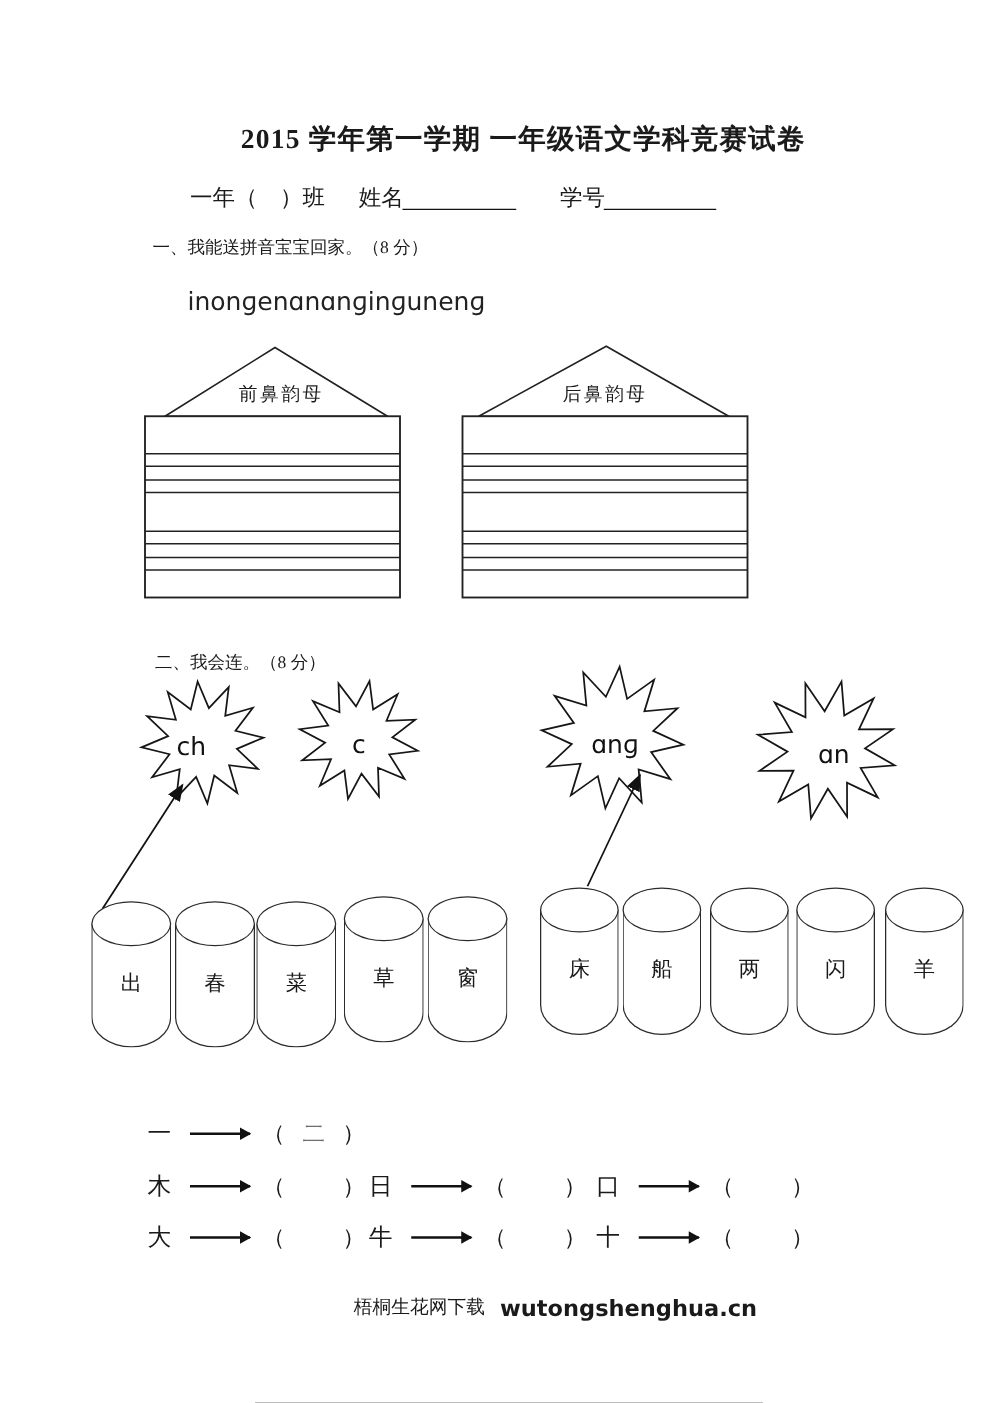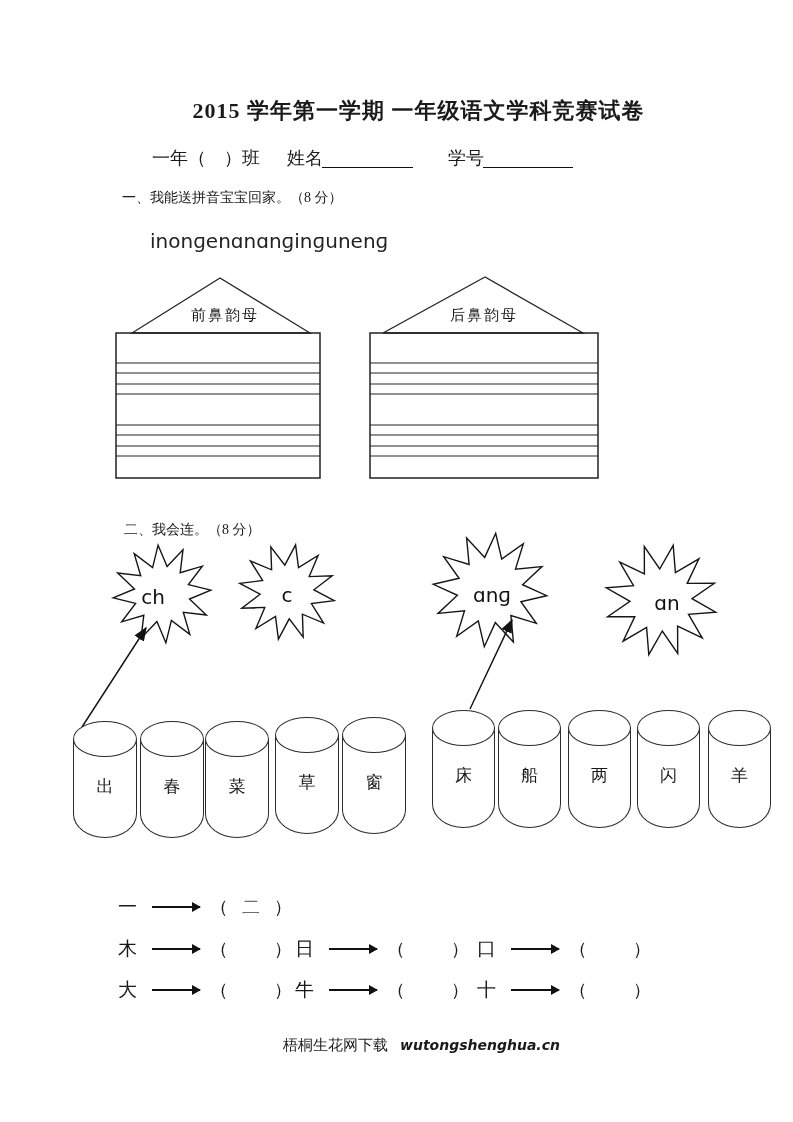--- a/index.html
+++ b/index.html
@@ -27,21 +27,21 @@
   .cyl .hz { position:absolute; left:0; top:54px; width:100%; text-align:center; font-size:17px; z-index:3; }
   .conv { position:absolute; display:inline-flex; align-items:center; font-size:19px; white-space:nowrap; }
   .conv .src { display:inline-block; min-width:20px; }
   .larrow { display:inline-block; position:relative; width:48px; height:1.6px; background:#111;
             margin:0 10px 0 14px; vertical-align:middle; }
   .larrow::after { content:''; position:absolute; right:-1px; top:-4.2px;
                    border-left:9px solid #111; border-top:5px solid transparent; border-bottom:5px solid transparent; }
   .paren { font-size:18px; }
   .ans { display:inline-block; width:46px; text-align:center; font-size:18px; color:#6e6e6e; }
   .footer-name { font-size:15px; }
-  .footer-url { font-family:"DejaVu Sans",sans-serif; font-size:14px; font-weight:bold;font-style:italic; }
+  .footer-url { font-family:"DejaVu Sans",sans-serif; font-size:18px; font-weight:bold; }
 </style>
 </head>
 <body>
 
 <div class="page">
 
   <div class="abs title">2015 学年第一学期 一年级语文学科竞赛试卷</div>
 
   <div class="abs hline" style="left:152px;">一年（　）班</div>
   <div class="abs hline" style="left:287px;">姓名</div>

